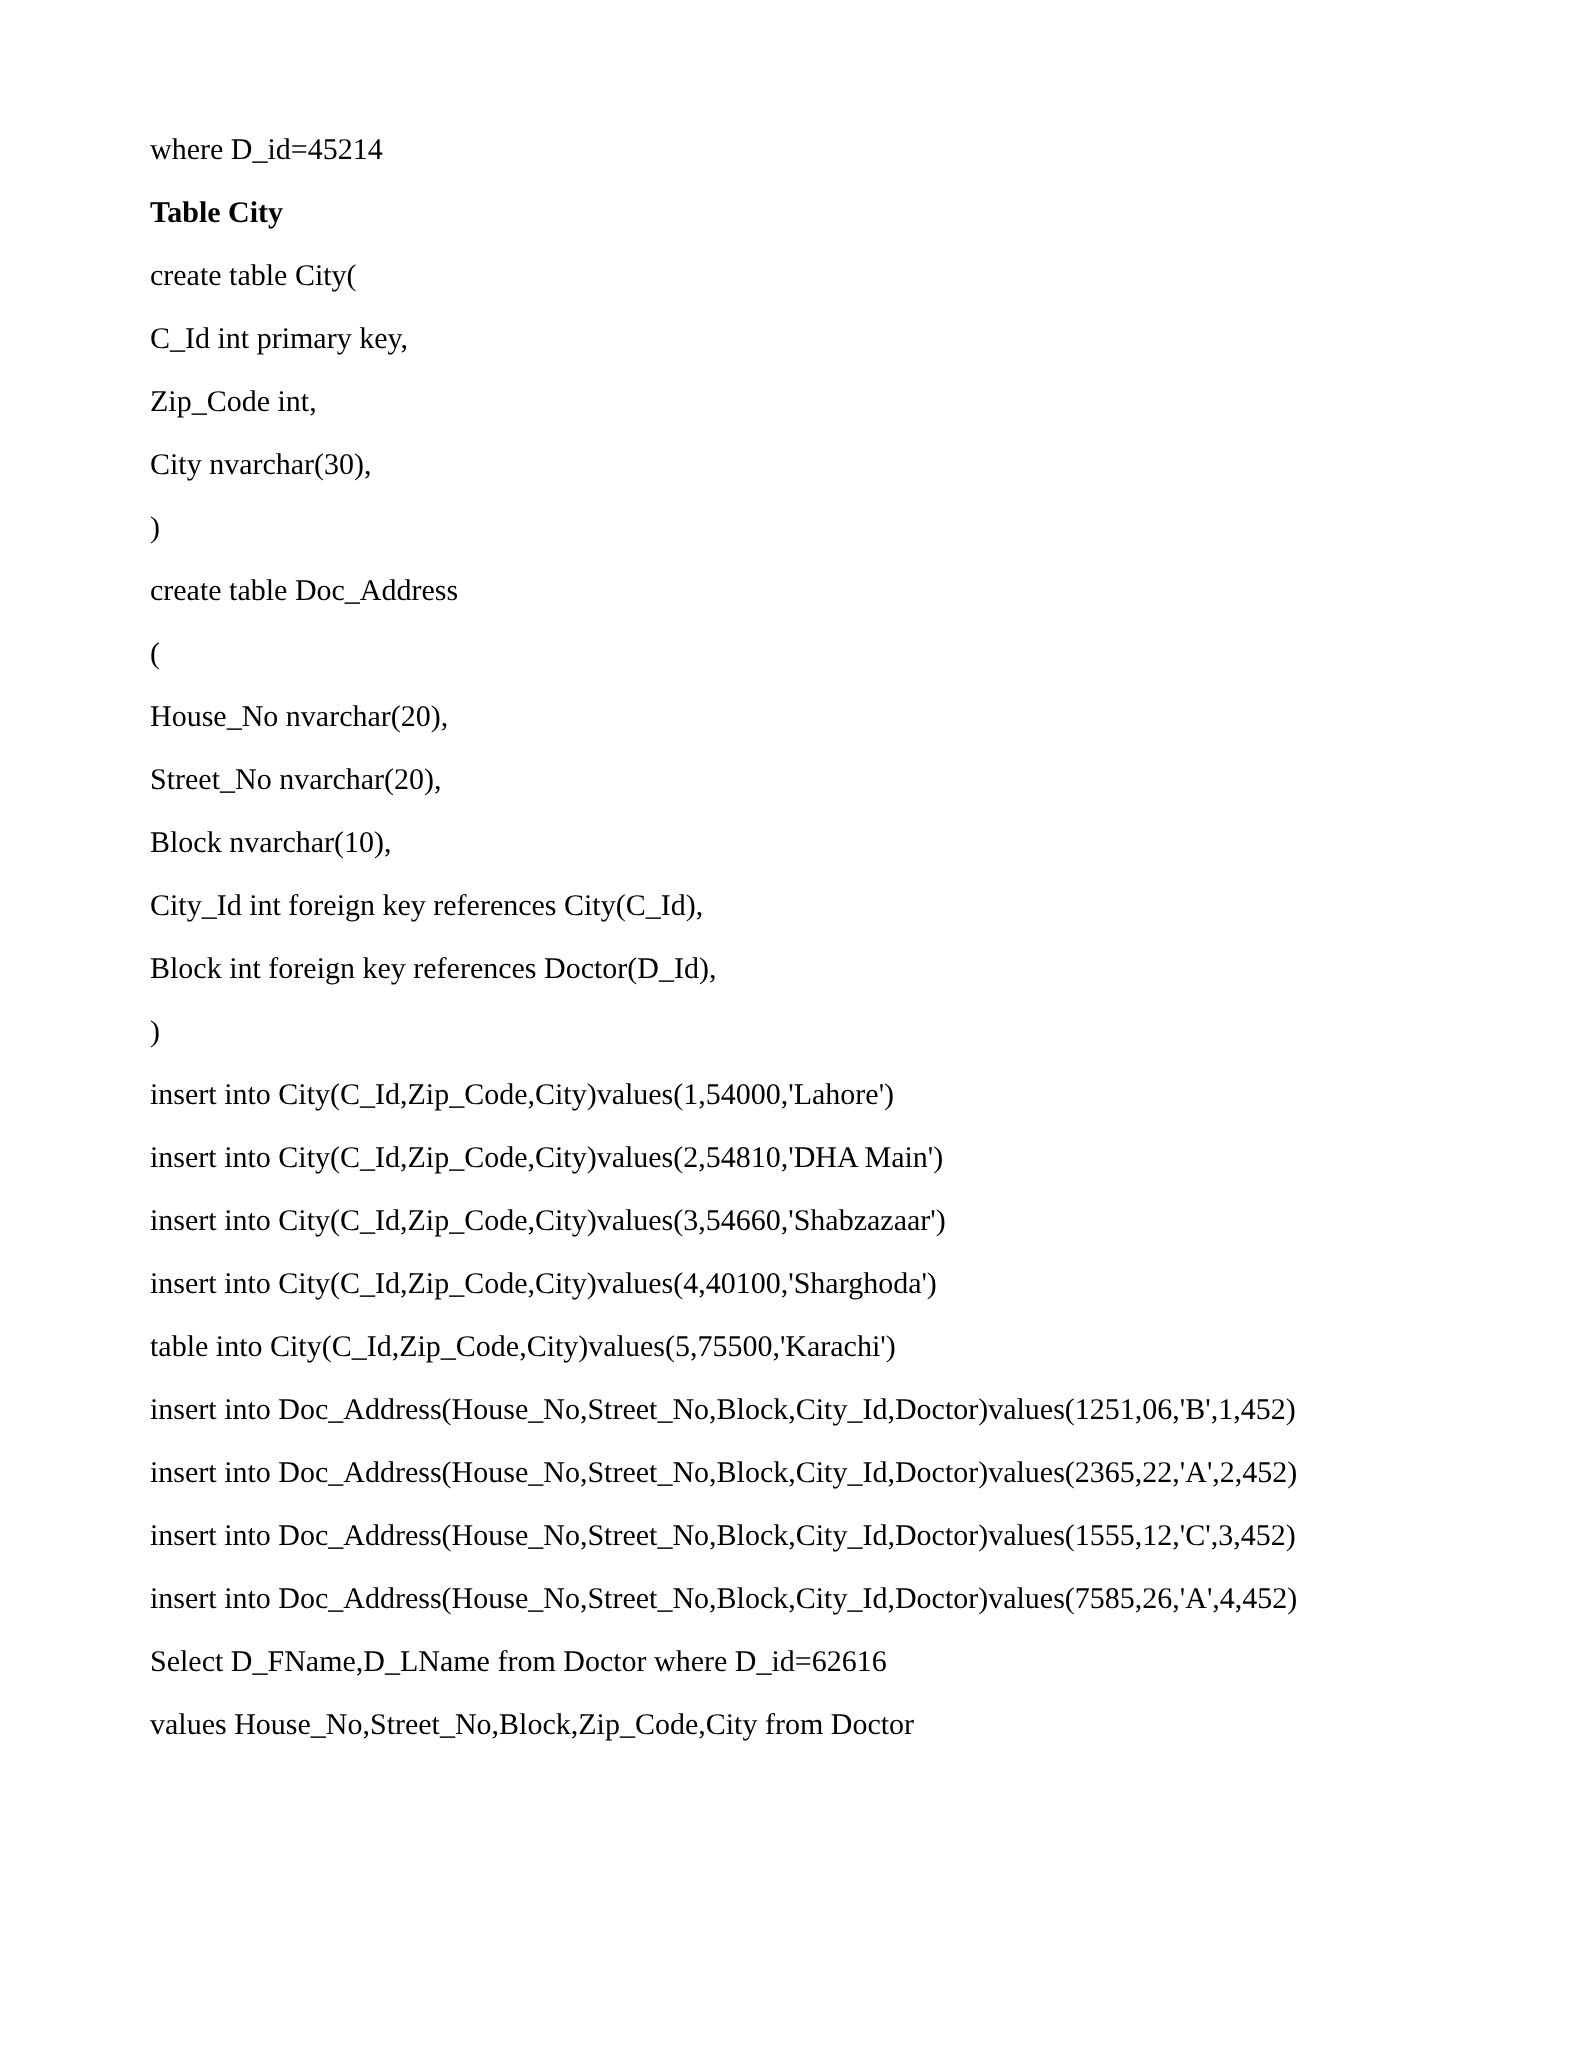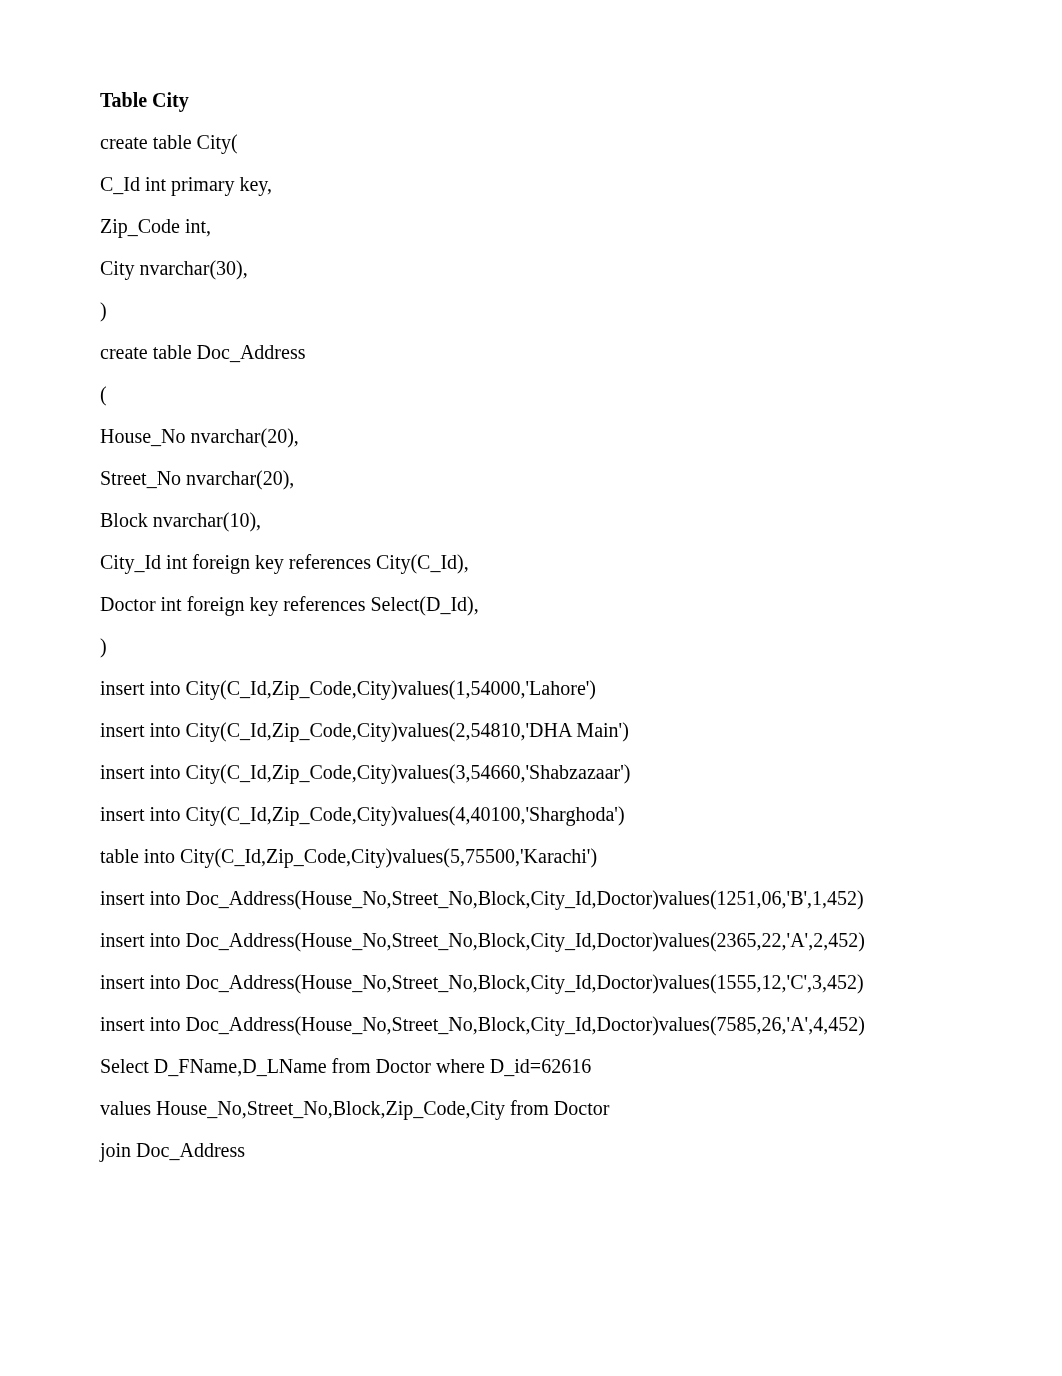--- a/index.html
+++ b/index.html
@@ -21,39 +21,39 @@
       margin-bottom: 12px;
     }
     .bold {
       font-weight: bold;
     }
   </style>
 </head>
 <body>
 
 <div>
+  <div class="line">where D_id=45214</div>
   <div class="line bold">Table City</div>
   <div class="line">create table City(</div>
   <div class="line">C_Id int primary key,</div>
   <div class="line">Zip_Code int,</div>
   <div class="line">City nvarchar(30),</div>
   <div class="line">)</div>
   <div class="line">create table Doc_Address</div>
   <div class="line">(</div>
   <div class="line">House_No nvarchar(20),</div>
   <div class="line">Street_No nvarchar(20),</div>
   <div class="line">Block nvarchar(10),</div>
   <div class="line">City_Id int foreign key references City(C_Id),</div>
-  <div class="line">Doctor int foreign key references Select(D_Id),</div>
+  <div class="line">Block int foreign key references Doctor(D_Id),</div>
   <div class="line">)</div>
   <div class="line">insert into City(C_Id,Zip_Code,City)values(1,54000,'Lahore')</div>
   <div class="line">insert into City(C_Id,Zip_Code,City)values(2,54810,'DHA Main')</div>
   <div class="line">insert into City(C_Id,Zip_Code,City)values(3,54660,'Shabzazaar')</div>
   <div class="line">insert into City(C_Id,Zip_Code,City)values(4,40100,'Sharghoda')</div>
   <div class="line">table into City(C_Id,Zip_Code,City)values(5,75500,'Karachi')</div>
   <div class="line">insert into Doc_Address(House_No,Street_No,Block,City_Id,Doctor)values(1251,06,'B',1,452)</div>
   <div class="line">insert into Doc_Address(House_No,Street_No,Block,City_Id,Doctor)values(2365,22,'A',2,452)</div>
   <div class="line">insert into Doc_Address(House_No,Street_No,Block,City_Id,Doctor)values(1555,12,'C',3,452)</div>
   <div class="line">insert into Doc_Address(House_No,Street_No,Block,City_Id,Doctor)values(7585,26,'A',4,452)</div>
   <div class="line">Select D_FName,D_LName from Doctor where D_id=62616</div>
   <div class="line">values House_No,Street_No,Block,Zip_Code,City from Doctor</div>
-  <div class="line">join Doc_Address</div>
 </div>
 
 </body></html>

